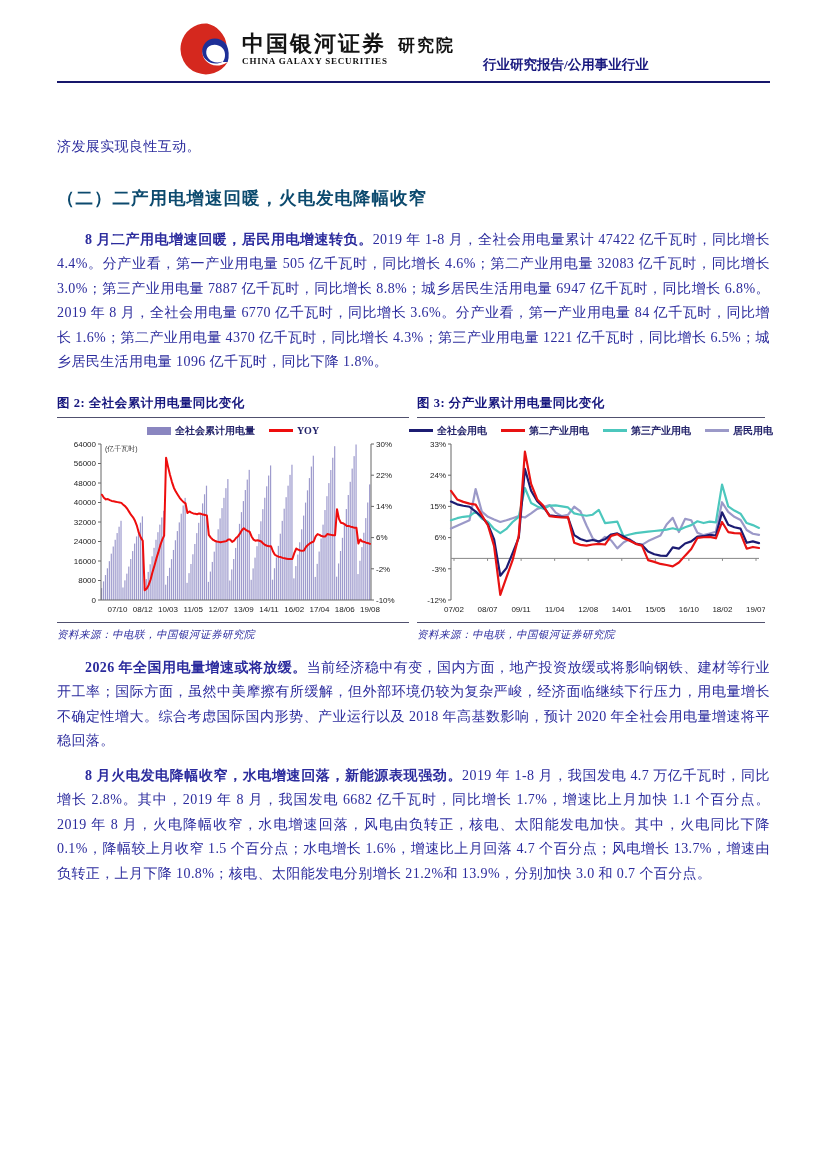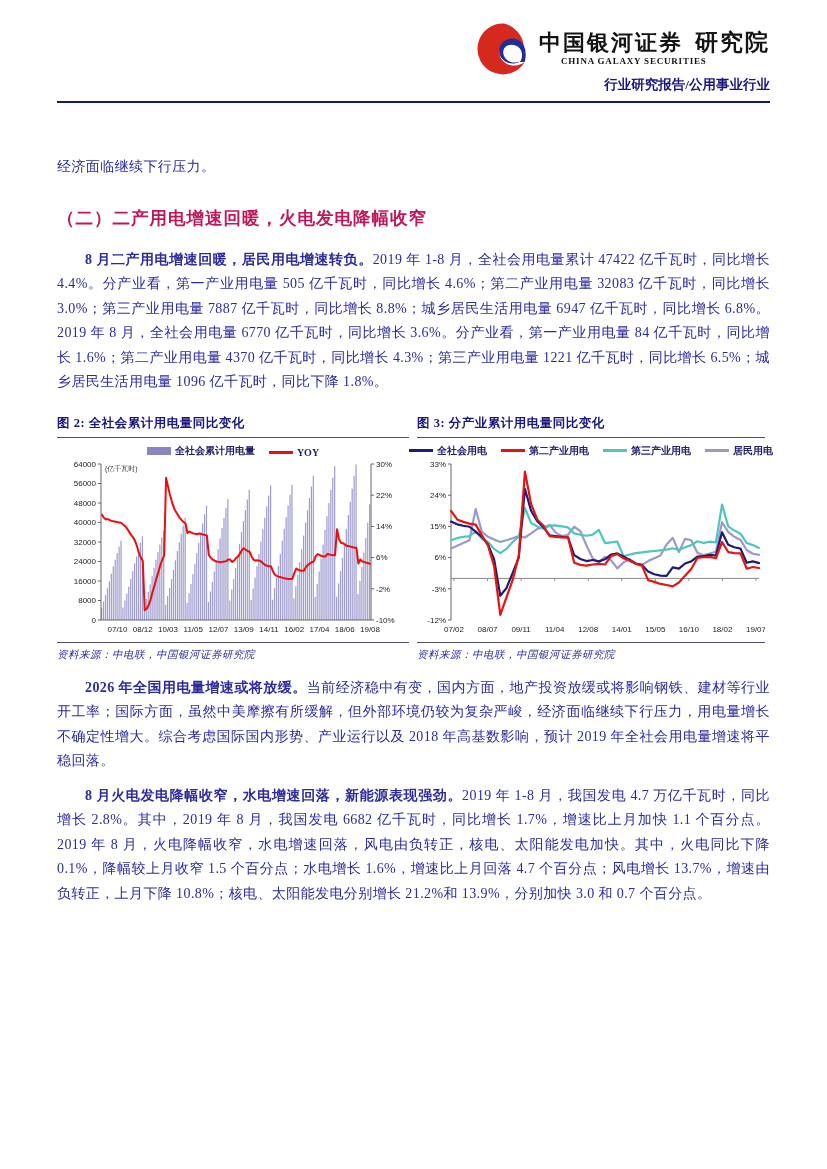--- a/index.html
+++ b/index.html
@@ -1,44 +1,44 @@
 <!DOCTYPE html>
 <html><head>
 <meta charset="utf-8">
 <style>
   html,body{margin:0;padding:0;background:#ffffff;}
   .page{position:relative;width:827px;height:1169px;margin:0 auto;background:#fff;
         font-family:"Liberation Serif","DejaVu Serif",serif;overflow:hidden;}
   
   .header{display:flex;justify-content:center;align-items:flex-end;
-          margin:22px 57px 0 57px;border-bottom:2px solid #17176b;padding-bottom:5px;flex-direction:column;}
+          margin:22px 57px 0 57px;border-bottom:2px solid #17176b;padding-bottom:5px;}
   .brand{display:flex;align-items:center;gap:10px;}
   .logo-svg{width:54px;height:54px;}
   .brand-col{line-height:1.05;}
   .brand-row{display:flex;align-items:baseline;gap:12px;}
   .brand-cn{font-size:22px;font-weight:bold;color:#141414;letter-spacing:2px;}
-  .brand-suffix{font-size:23px;font-weight:bold;color:#141414;letter-spacing:2px;}
-  .brand-en{font-size:9px;font-weight:bold;color:#141414;letter-spacing:0.8px;margin-top:2px;margin-left:22px;}
+  .brand-suffix{font-size:17px;font-weight:bold;color:#141414;letter-spacing:2px;}
+  .brand-en{font-size:9px;font-weight:bold;color:#141414;letter-spacing:0.8px;margin-top:2px;}
   .doc-type{font-size:13.5px;font-weight:bold;color:#17177e;padding-bottom:2px;margin-left:28px;}
   
   .content{margin:0 57px;color:#2b2b9d;}
   .body-text{font-size:14px;line-height:24.5px;text-align:justify;margin:0 0 10px 0;
              text-indent:2em;letter-spacing:0.4px;}
   .body-text.no-indent{text-indent:0;margin-top:52px;margin-bottom:0;}
   .body-text b{font-weight:bold;}
-  .section-title{font-size:17.5px;font-weight:bold;color:#be185d;margin:26px 0 18px 0;letter-spacing:1px;}
+  .section-title{font-size:17.5px;font-weight:bold;color:#0c4a6e;margin:26px 0 18px 0;letter-spacing:1px;}
   
   .figures{display:flex;gap:8px;margin:20px 0 14px 0;}
   .figure{margin:0;}
   .figure.left{width:352px;}
   .figure.right{width:348px;}
   .fig-title{font-size:12.5px;font-weight:bold;color:#17177e;border-bottom:1px solid #50506e;
              padding-bottom:5px;letter-spacing:0.5px;}
   .fig-body{padding:4px 0 2px 0;border-bottom:1px solid #50506e;}
-  .fig-legend{display:flex;justify-content:center;align-items:flex-end;gap:14px;
+  .fig-legend{display:flex;justify-content:center;align-items:center;gap:14px;
               font-size:10px;font-weight:bold;color:#22226a;margin:2px 0 0 0;flex-wrap:nowrap;}
   .fig-legend .li{display:flex;align-items:center;gap:4px;white-space:nowrap;}
   .fig-legend .sw{display:inline-block;}
   .fig-chart svg{display:block;}
   .fig-source{font-size:10.5px;font-style:italic;color:#2b2b9d;padding-top:5px;letter-spacing:0.5px;}
   
   .footer{position:absolute;left:57px;right:57px;top:1062px;}
   .footer-rule{border-top:2px solid #17176b;}
   .footer-row{display:flex;justify-content:space-between;align-items:flex-start;}
   .disclaimer{font-size:11.5px;color:#2b2b9d;margin-top:5px;letter-spacing:0.5px;}
@@ -63,21 +63,21 @@
           <span class="brand-cn">中国银河证券</span>
           <span class="brand-suffix">研究院</span>
         </div>
         <div class="brand-en">CHINA GALAXY SECURITIES</div>
       </div>
     </div>
     <div class="doc-type">行业研究报告/公用事业行业</div>
   </div>
 
   <div class="content">
-    <p class="body-text no-indent">经济面临继续下行压力。</p>
+    <p class="body-text no-indent">济发展实现良性互动。</p>
 
     <h2 class="section-title">（二）二产用电增速回暖，火电发电降幅收窄</h2>
 
     <p class="body-text"><b>8 月二产用电增速回暖，居民用电增速转负。</b><span>2019 年 1-8 月，全社会用电量累计 47422 亿千瓦时，同比增长 4.4%。分产业看，第一产业用电量 505 亿千瓦时，同比增长 4.6%；第二产业用电量 32083 亿千瓦时，同比增长 3.0%；第三产业用电量 7887 亿千瓦时，同比增长 8.8%；城乡居民生活用电量 6947 亿千瓦时，同比增长 6.8%。2019 年 8 月，全社会用电量 6770 亿千瓦时，同比增长 3.6%。分产业看，第一产业用电量 84 亿千瓦时，同比增长 1.6%；第二产业用电量 4370 亿千瓦时，同比增长 4.3%；第三产业用电量 1221 亿千瓦时，同比增长 6.5%；城乡居民生活用电量 1096 亿千瓦时，同比下降 1.8%。</span></p>
 
     <div class="figures">
       <figure class="figure left">
         <div class="fig-title">图 2: 全社会累计用电量同比变化</div>
         <div class="fig-body">
           <div class="fig-legend" id="legend-0">
@@ -344,19 +344,19 @@
                 <polyline points="34.00,82.27 40.16,80.19 46.32,78.80 52.48,78.11 58.64,73.60 64.80,80.53 70.96,84.00 77.12,90.93 83.28,95.09 89.44,90.93 95.60,84.00 101.76,78.80 107.92,50.03 114.08,64.93 120.24,68.40 126.40,70.83 132.56,67.71 138.72,67.36 144.88,68.40 151.04,69.44 157.20,75.33 163.36,76.72 169.52,77.76 175.68,76.72 181.84,71.87 188.00,85.04 194.16,84.35 200.32,83.65 206.48,98.21 212.64,96.48 218.80,95.09 224.96,94.40 231.12,93.71 237.28,93.01 243.44,92.32 249.60,91.63 255.76,90.24 261.92,91.97 268.08,89.20 274.24,87.12 280.40,83.31 286.56,85.04 292.72,83.65 298.88,84.35 305.04,46.56 311.20,68.40 317.36,72.56 323.52,75.68 329.68,85.04 335.84,87.12 342.00,89.89" fill="none" stroke="#4cc7bd" stroke-width="2.2" stroke-linejoin="round" stroke-linecap="round"></polyline>
                 <polyline points="34.00,63.55 40.16,66.32 46.32,67.71 52.48,68.75 58.64,73.60 64.80,78.80 70.96,86.43 77.12,101.33 83.28,137.73 89.44,130.11 95.60,115.20 101.76,99.60 107.92,30.96 114.08,52.80 120.24,63.20 126.40,69.09 132.56,77.41 138.72,78.11 144.88,78.80 151.04,79.49 157.20,97.17 163.36,100.99 169.52,103.07 175.68,102.03 181.84,103.41 188.00,101.33 194.16,96.48 200.32,95.44 206.48,98.56 212.64,102.03 218.80,105.49 224.96,106.88 231.12,113.47 237.28,116.24 243.44,117.63 249.60,117.97 255.76,109.31 261.92,110.69 268.08,105.49 274.24,103.41 280.40,98.56 286.56,98.21 292.72,96.83 298.88,97.52 305.04,74.29 311.20,86.77 317.36,89.20 323.52,90.59 329.68,104.80 335.84,103.41 342.00,105.15" fill="none" stroke="#1c1c72" stroke-width="2.2" stroke-linejoin="round" stroke-linecap="round"></polyline>
                 <polyline points="34.00,52.80 40.16,61.47 46.32,63.89 52.48,65.63 58.64,66.67 64.80,77.07 70.96,87.47 77.12,108.27 83.28,156.80 89.44,139.47 95.60,122.13 101.76,97.87 107.92,13.63 114.08,45.87 120.24,61.47 126.40,67.71 132.56,78.11 138.72,78.80 144.88,79.49 151.04,79.15 157.20,104.80 163.36,106.88 169.52,107.57 175.68,106.53 181.84,105.84 188.00,106.53 194.16,97.87 200.32,96.13 206.48,100.29 212.64,102.72 218.80,105.84 224.96,107.57 231.12,122.13 237.28,123.87 243.44,125.95 249.60,126.99 255.76,128.37 261.92,124.56 268.08,117.63 274.24,111.04 280.40,99.95 286.56,99.25 292.72,98.91 298.88,100.29 305.04,84.00 311.20,94.05 317.36,95.09 323.52,95.44 329.68,110.69 335.84,108.96 342.00,110.00" fill="none" stroke="#e81212" stroke-width="2.2" stroke-linejoin="round" stroke-linecap="round"></polyline>
               </svg>
             </div>
         </div>
         <div class="fig-source">资料来源：中电联，中国银河证券研究院</div>
       </figure>
     </div>
 
-    <p class="body-text"><b>2026 年全国用电量增速或将放缓。</b><span>当前经济稳中有变，国内方面，地产投资放缓或将影响钢铁、建材等行业开工率；国际方面，虽然中美摩擦有所缓解，但外部环境仍较为复杂严峻，经济面临继续下行压力，用电量增长不确定性增大。综合考虑国际国内形势、产业运行以及 2018 年高基数影响，预计 2019 年全社会用电量增速将平稳回落。</span></p>
+    <p class="body-text"><b>2026 年全国用电量增速或将放缓。</b><span>当前经济稳中有变，国内方面，地产投资放缓或将影响钢铁、建材等行业开工率；国际方面，虽然中美摩擦有所缓解，但外部环境仍较为复杂严峻，经济面临继续下行压力，用电量增长不确定性增大。综合考虑国际国内形势、产业运行以及 2018 年高基数影响，预计 2020 年全社会用电量增速将平稳回落。</span></p>
 
     <p class="body-text"><b>8 月火电发电降幅收窄，水电增速回落，新能源表现强劲。</b><span>2019 年 1-8 月，我国发电 4.7 万亿千瓦时，同比增长 2.8%。其中，2019 年 8 月，我国发电 6682 亿千瓦时，同比增长 1.7%，增速比上月加快 1.1 个百分点。2019 年 8 月，火电降幅收窄，水电增速回落，风电由负转正，核电、太阳能发电加快。其中，火电同比下降 0.1%，降幅较上月收窄 1.5 个百分点；水电增长 1.6%，增速比上月回落 4.7 个百分点；风电增长 13.7%，增速由负转正，上月下降 10.8%；核电、太阳能发电分别增长 21.2%和 13.9%，分别加快 3.0 和 0.7 个百分点。</span></p>
   </div>
 
 
 </div>
 
 </body></html>

